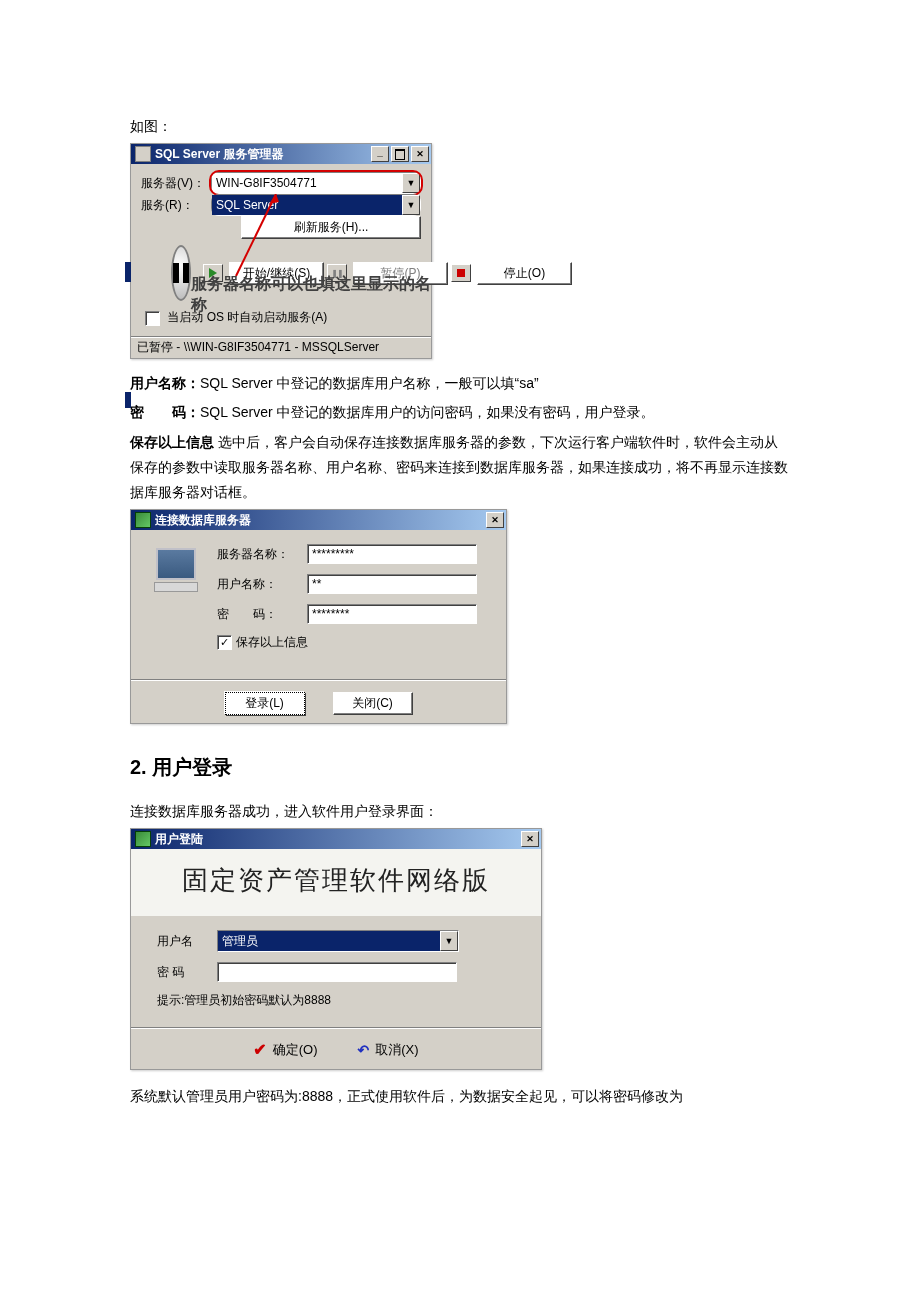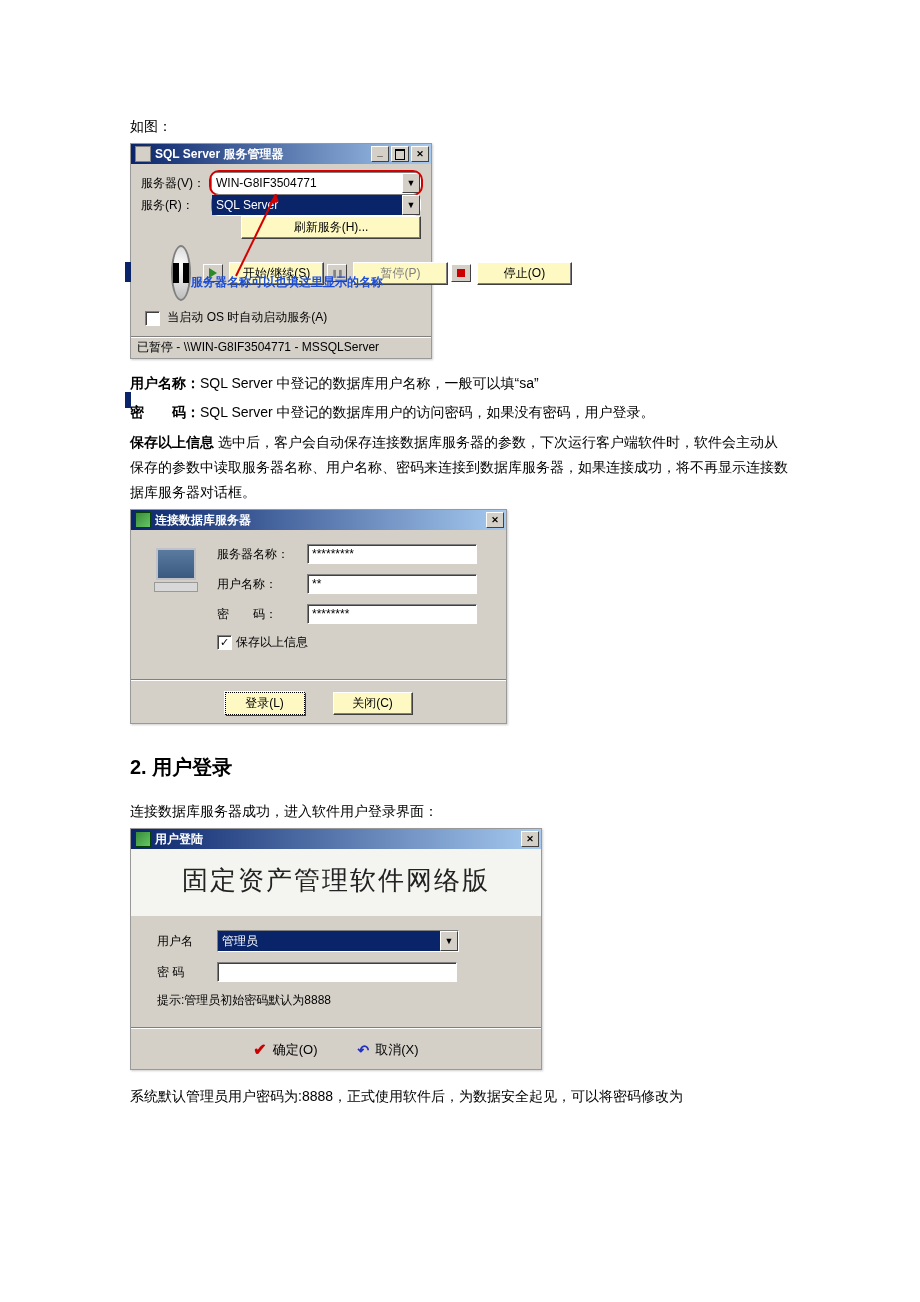--- a/index.html
+++ b/index.html
@@ -54,21 +54,21 @@
     display: flex; align-items: center; justify-content: center;
     font-size: 10px; color: #000; font-weight: bold;
     line-height: 1;
   }
   .winctl.close::before { content: "✕"; font-size:9px; }
   .winctl.min::before { content: "_"; position:relative; top:-2px; }
   .winctl.max { position:relative; }
   .winctl.max::before { content:""; position:absolute; left:3px; top:2px; width:8px; height:8px; border:1px solid #000; border-top-width:2px; }
 
   .btn {
-    background: #fef9c3;
+    background: #ffffff;
     border: 1px solid #fff;
     border-right-color:#404040;
     border-bottom-color:#404040;
     box-shadow: inset -1px -1px 0 #808080;
     padding: 2px 10px;
     font-size: 12px;
     font-family: inherit;
     cursor: pointer;
   }
   .btn.disabled { color:#808080; }
@@ -116,21 +116,21 @@
 
   
   .dlg1 { width: 300px; position:relative; margin-bottom:12px; }
   .dlg1 .body { padding: 8px 10px 4px 10px; background:#d4d0c8; }
   .dlg1 .red-box { outline:2px solid #d40000; }
   .dlg1 .row { display:flex; align-items:center; margin:0 0; }
   .dlg1 .row .lbl { width:70px; }
   .dlg1 .row .combo { flex:1;border-radius:8px; }
   .dlg1 .annot {
     position:absolute; left:60px; top:130px;
-    color:#1d4ed8; font-size:12px; font-weight:bold;
+    color:#404040; font-size:16px; font-weight:bold;
     pointer-events:none;
   }
   .dlg1 svg.arrowline {
     position:absolute; left:100px; top:50px; width:50px; height:90px; pointer-events:none;
   }
   .dlg1 .center-panel {
     display:flex; align-items:center; padding:6px 0 4px 0;
   }
   .dlg1 .bigicon {
     width:52px; height:52px; border-radius:50%;

